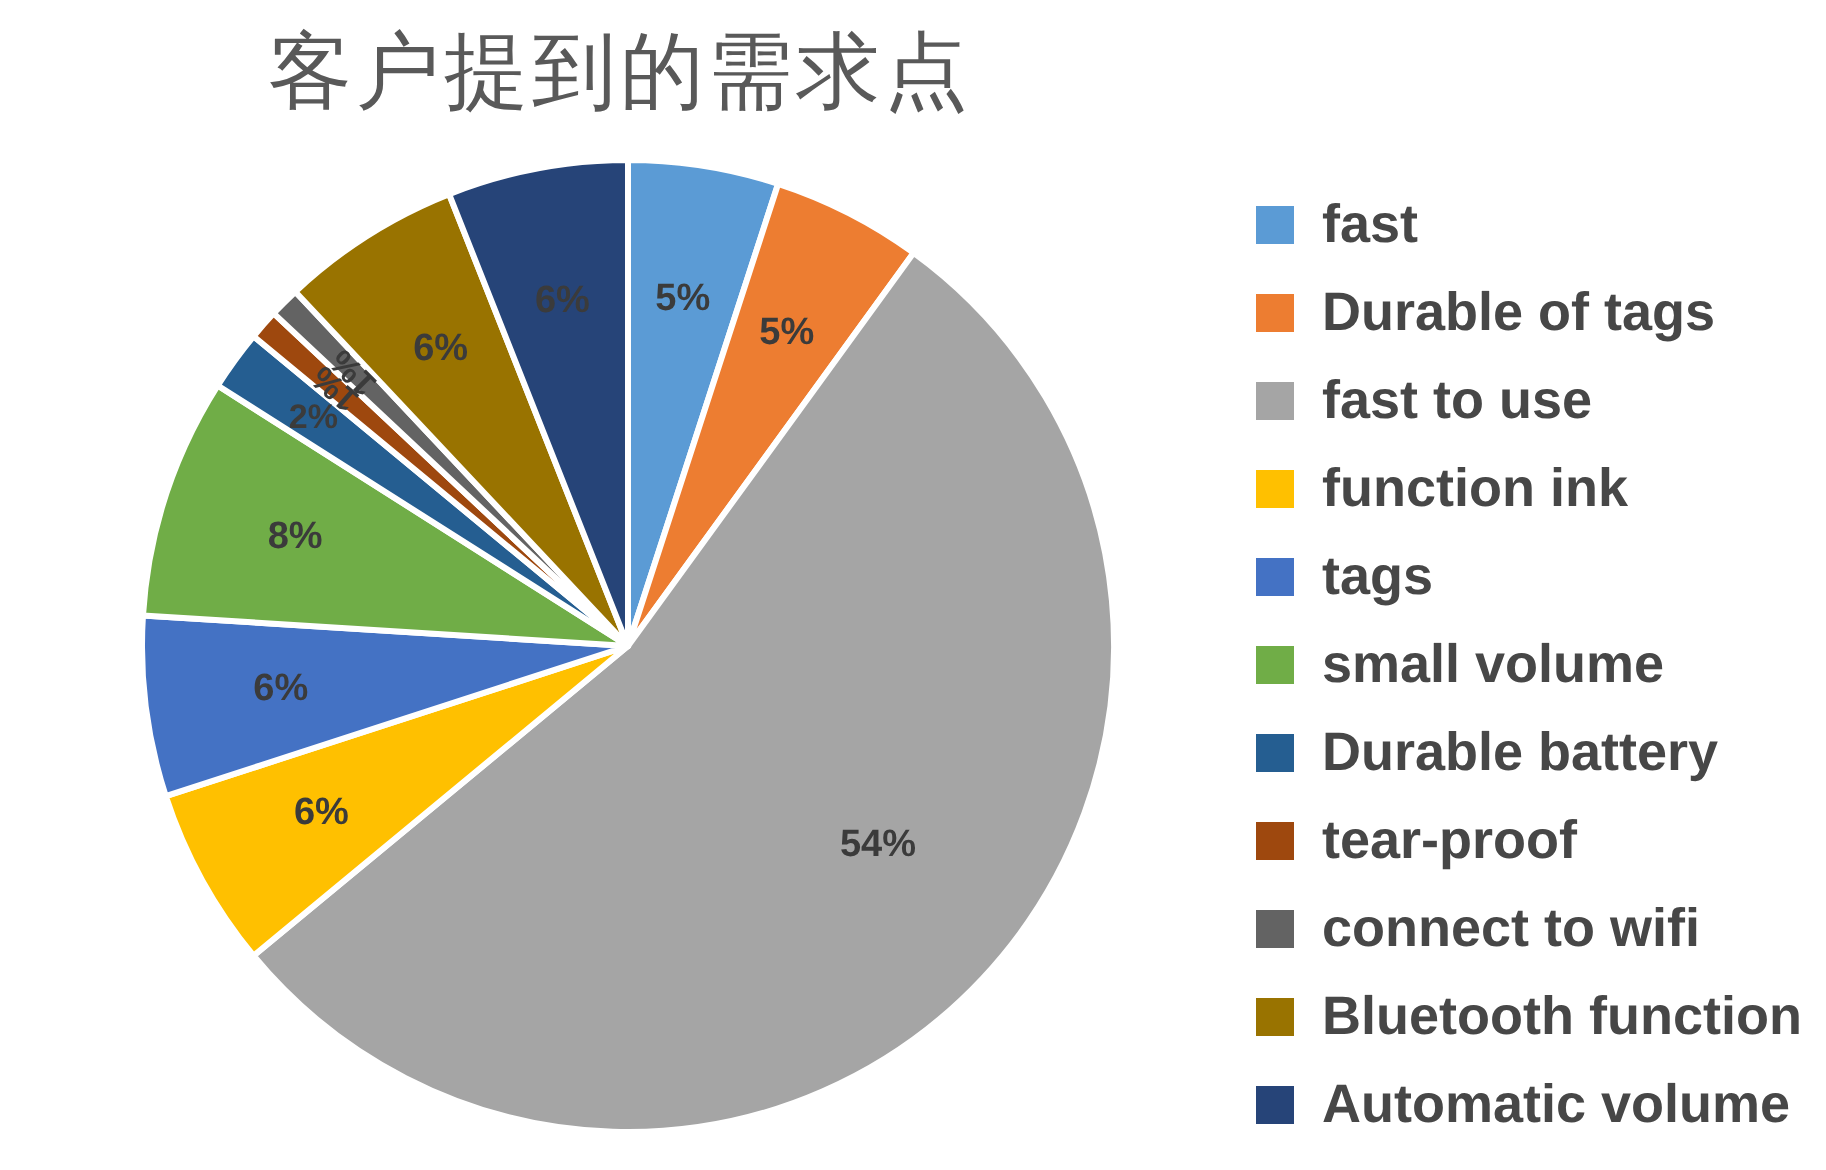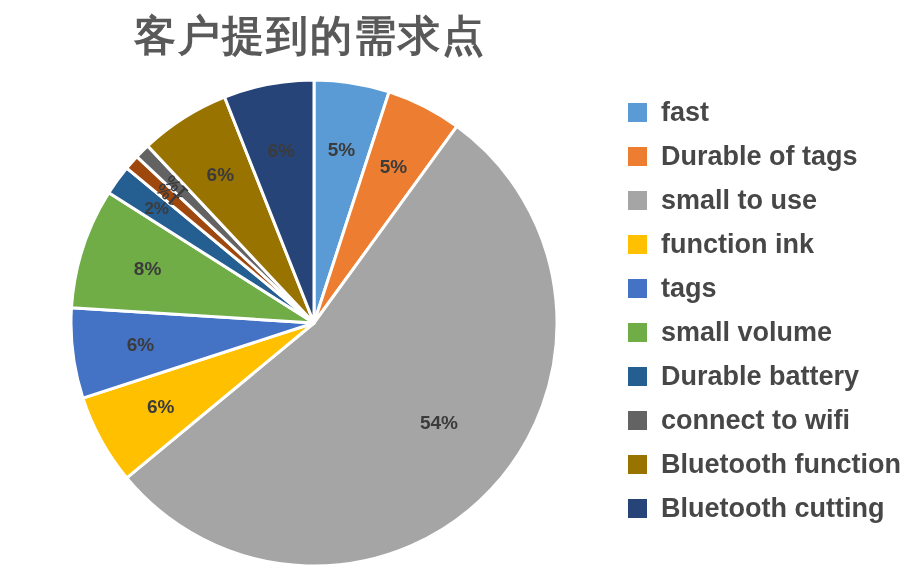--- a/index.html
+++ b/index.html
@@ -17,21 +17,21 @@
     background: #ffffff;
     overflow: hidden;
   }
   #chart-title {
     position: absolute;
     left: 0;
     top: 8px;
     width: 620px;
     text-align: center;
     font-size: 42px;
-    font-weight: 700;
+    font-weight: 400;
     color: #595959;
     font-family: "Liberation Serif", "DejaVu Serif", serif;
     letter-spacing: 2px;
     white-space: nowrap;
   }
   #pie-area {
     position: absolute;
     left: 0;
     top: 0;
     width: 620px;
@@ -121,45 +121,49 @@
       <div class="legend-item">
         <span class="legend-swatch" style="background: rgb(91, 155, 213);"></span>
         <span class="legend-label">fast</span>
       </div>
       <div class="legend-item">
         <span class="legend-swatch" style="background: rgb(237, 125, 49);"></span>
         <span class="legend-label">Durable of tags</span>
       </div>
       <div class="legend-item">
         <span class="legend-swatch" style="background: rgb(165, 165, 165);"></span>
-        <span class="legend-label">small to use</span>
+        <span class="legend-label">fast to use</span>
       </div>
       <div class="legend-item">
         <span class="legend-swatch" style="background: rgb(255, 192, 0);"></span>
         <span class="legend-label">function ink</span>
       </div>
       <div class="legend-item">
         <span class="legend-swatch" style="background: rgb(68, 114, 196);"></span>
         <span class="legend-label">tags</span>
       </div>
       <div class="legend-item">
         <span class="legend-swatch" style="background: rgb(112, 173, 71);"></span>
         <span class="legend-label">small volume</span>
       </div>
       <div class="legend-item">
         <span class="legend-swatch" style="background: rgb(37, 94, 145);"></span>
         <span class="legend-label">Durable battery</span>
       </div>
       <div class="legend-item">
+        <span class="legend-swatch" style="background: rgb(158, 72, 14);"></span>
+        <span class="legend-label">tear-proof</span>
+      </div>
+      <div class="legend-item">
         <span class="legend-swatch" style="background: rgb(99, 99, 99);"></span>
         <span class="legend-label">connect to wifi</span>
       </div>
       <div class="legend-item">
         <span class="legend-swatch" style="background: rgb(153, 115, 0);"></span>
         <span class="legend-label">Bluetooth function</span>
       </div>
       <div class="legend-item">
         <span class="legend-swatch" style="background: rgb(38, 68, 120);"></span>
-        <span class="legend-label">Bluetooth cutting</span>
+        <span class="legend-label">Automatic volume</span>
       </div>
     </div>
 
 </div>
 
 </body></html>

